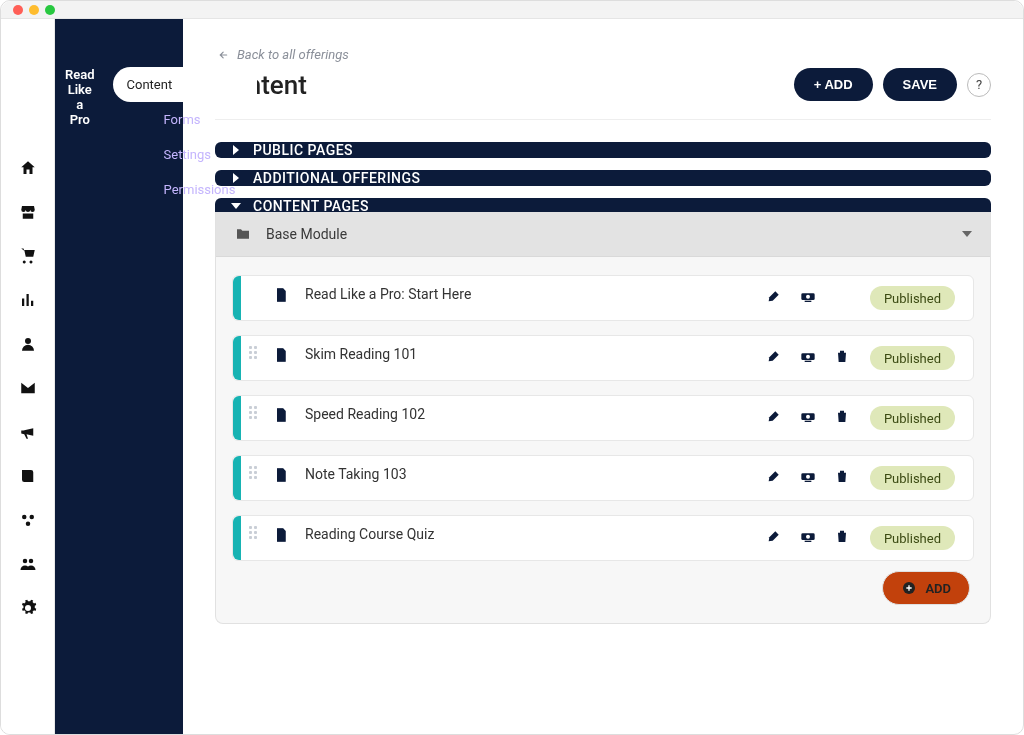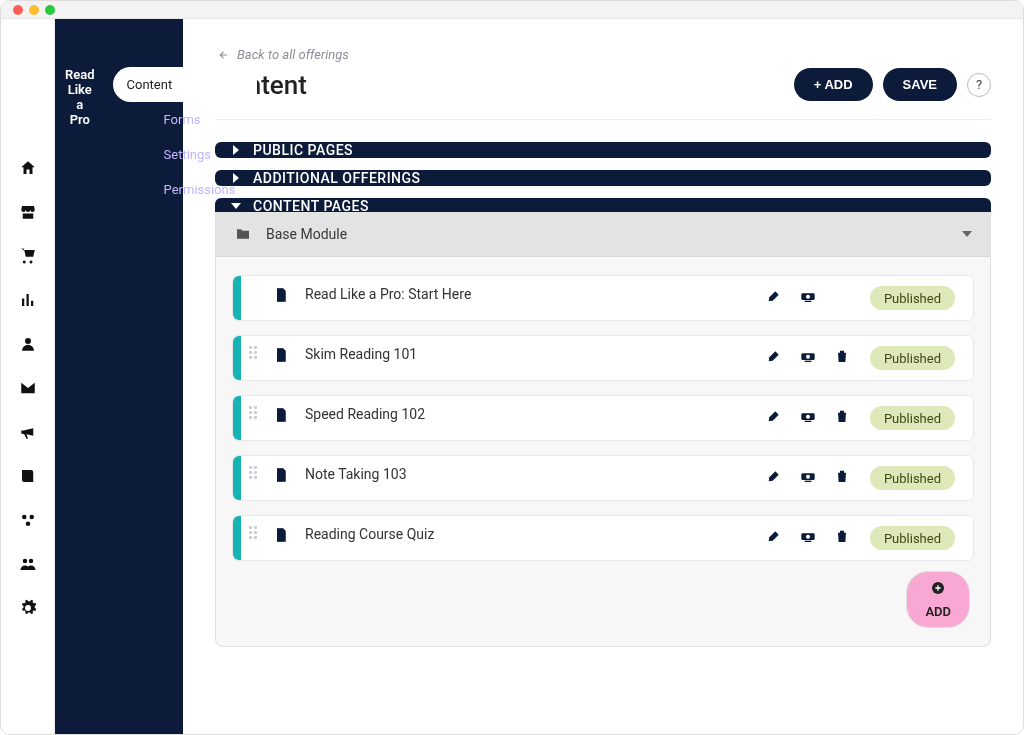--- a/index.html
+++ b/index.html
@@ -58,21 +58,21 @@
   .row .drag span { width:3px;height:3px;background:#c9ced6;border-radius:1px; }
   .row .drag.hidden { visibility:hidden; }
   .row .doc { margin-left:14px; width:16px;height:18px; fill:#0c1b3a; }
   .row .title { margin-left:16px; font-size:14px; color:#333; flex:1; }
   .row .actions { display:flex; align-items:center; gap:18px; margin-right:20px; }
   .row .actions svg { width:16px;height:16px; fill:#0c1b3a; cursor:pointer; }
   .row .actions .slot { width:16px; }
   .status { background:#dfe8b9; color:#3b4a12; font-size:13px; padding:5px 14px; border-radius:14px; }
 
   .add-footer { display:flex; justify-content:flex-end; padding:4px 20px 0; }
-  .add-chip { background:#f9a8d4; border:1px solid #e0e0e0; border-radius:22px; padding:8px 18px; display:flex; align-items:center; gap:8px; font-size:13px; font-weight:600; color:#222; cursor:pointer;flex-direction:column;}
+  .add-chip { background:#c2410c; border:1px solid #e0e0e0; border-radius:22px; padding:8px 18px; display:flex; align-items:center; gap:8px; font-size:13px; font-weight:600; color:#222; cursor:pointer;}
   .add-chip svg { width:16px;height:16px; fill:#222; }
 </style>
 </head>
 <body>
 
 <div class="window">
   <div class="titlebar">
     <div class="dot r"></div>
     <div class="dot y"></div>
     <div class="dot g"></div>

